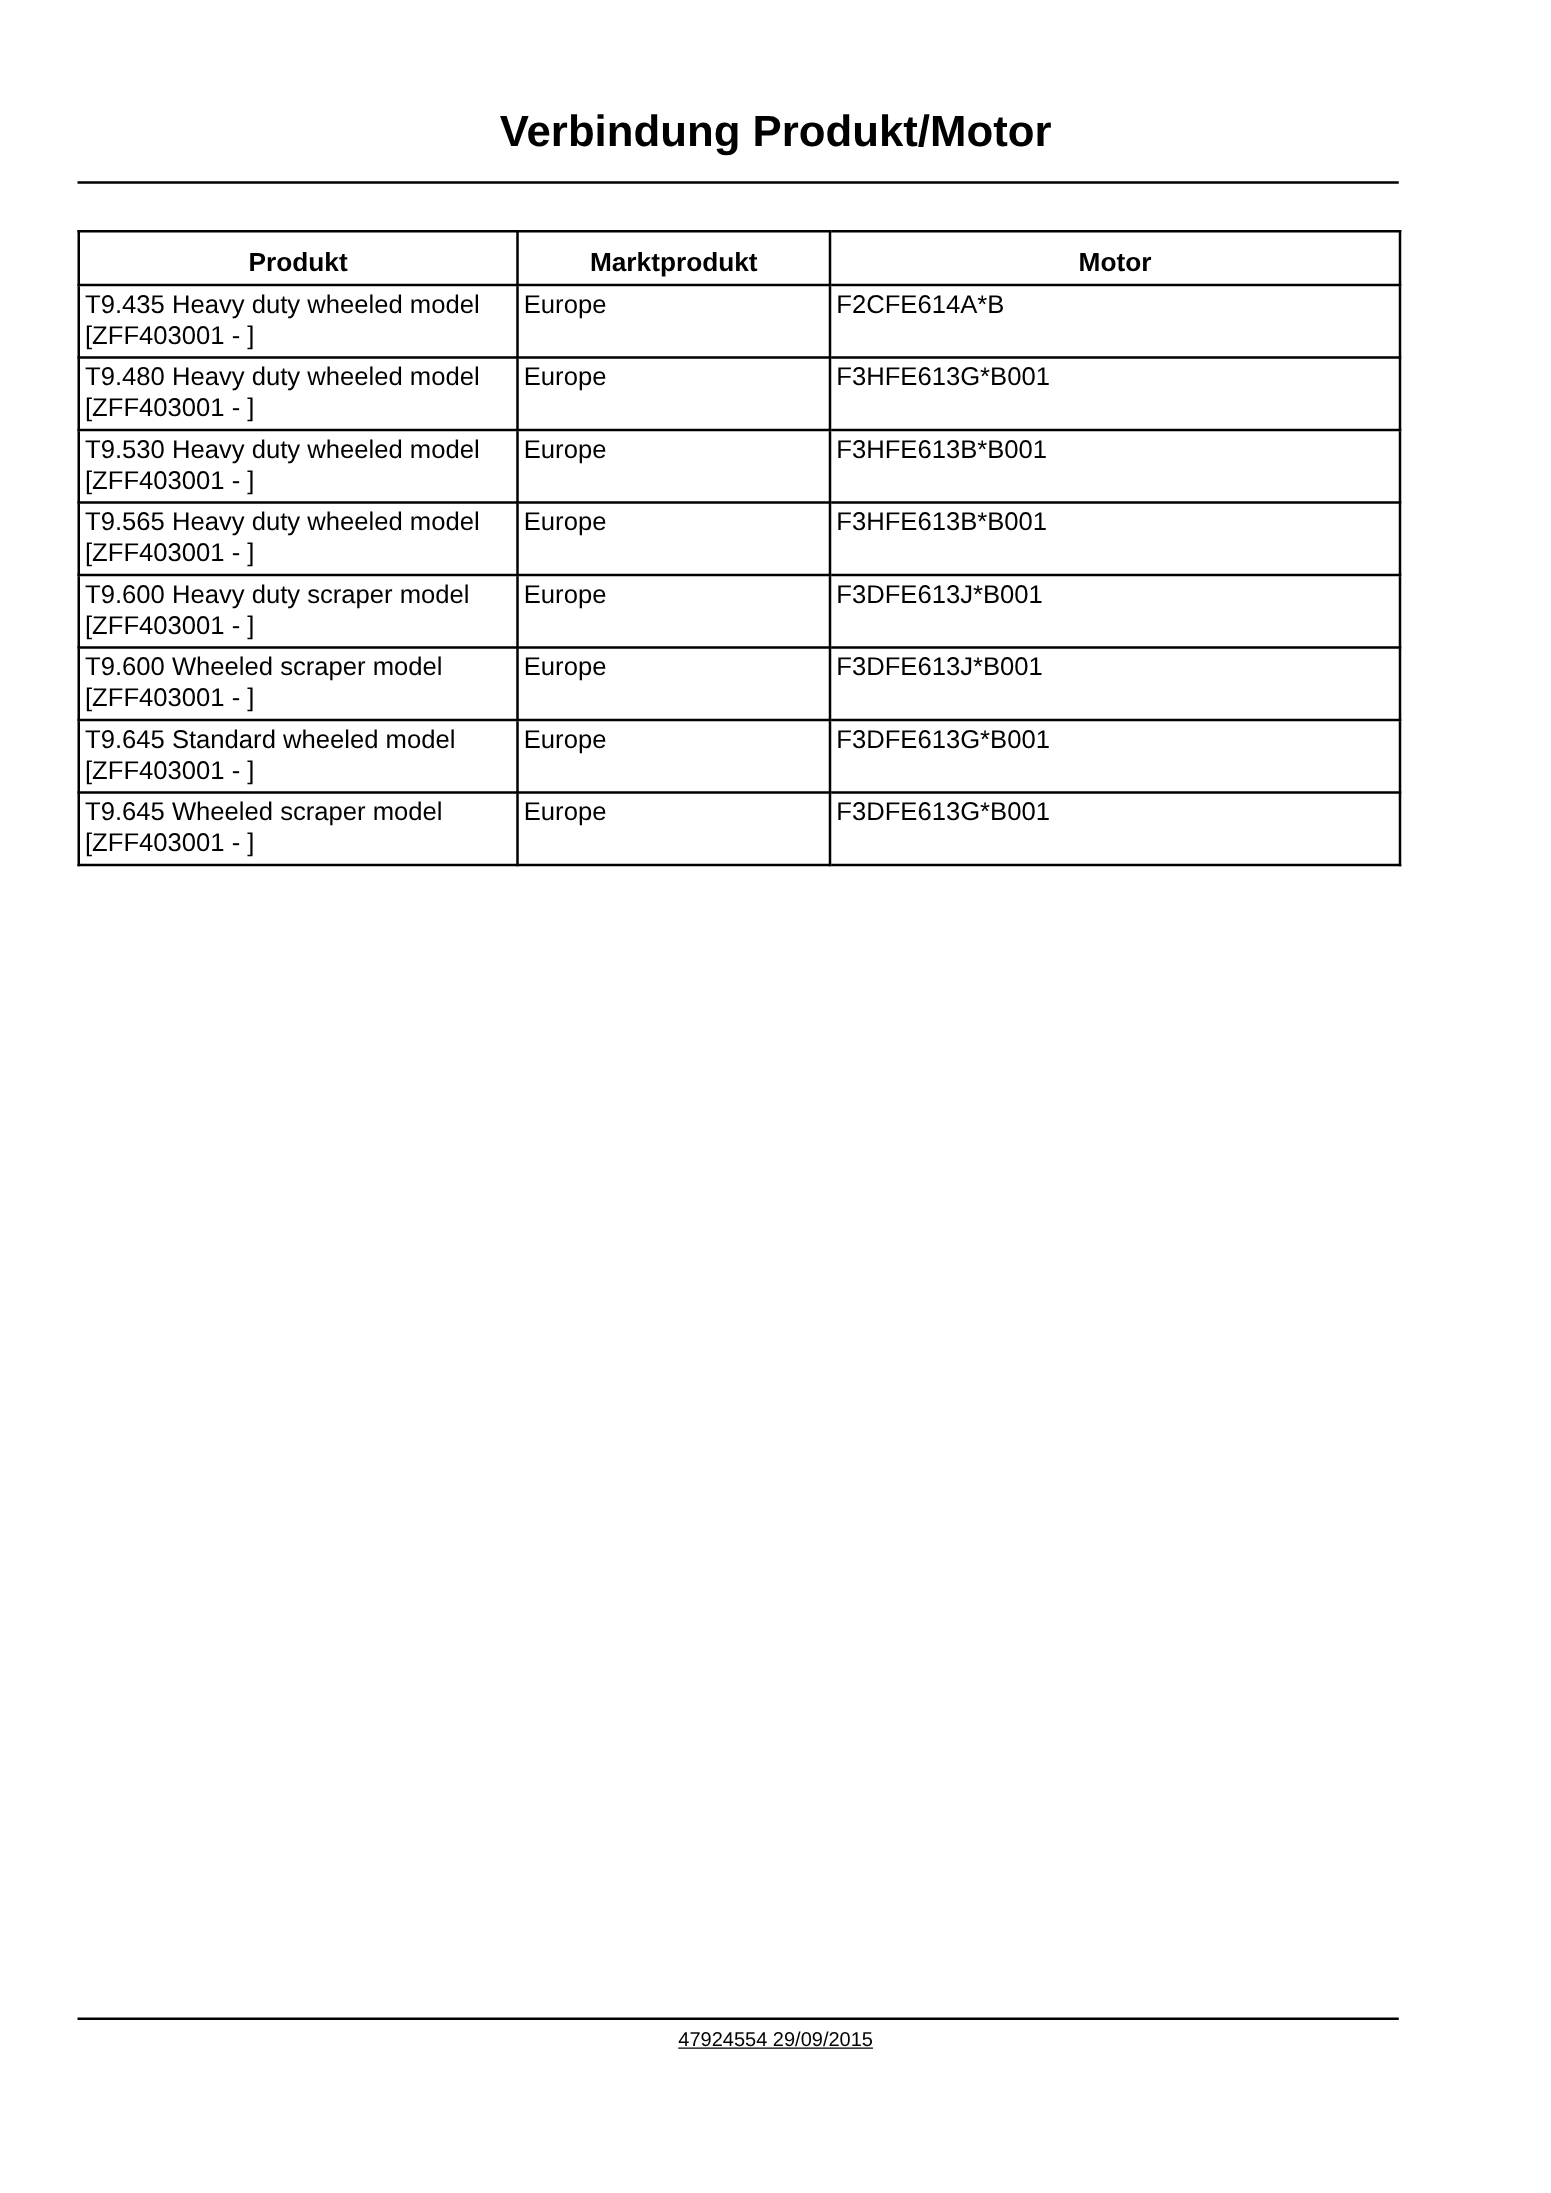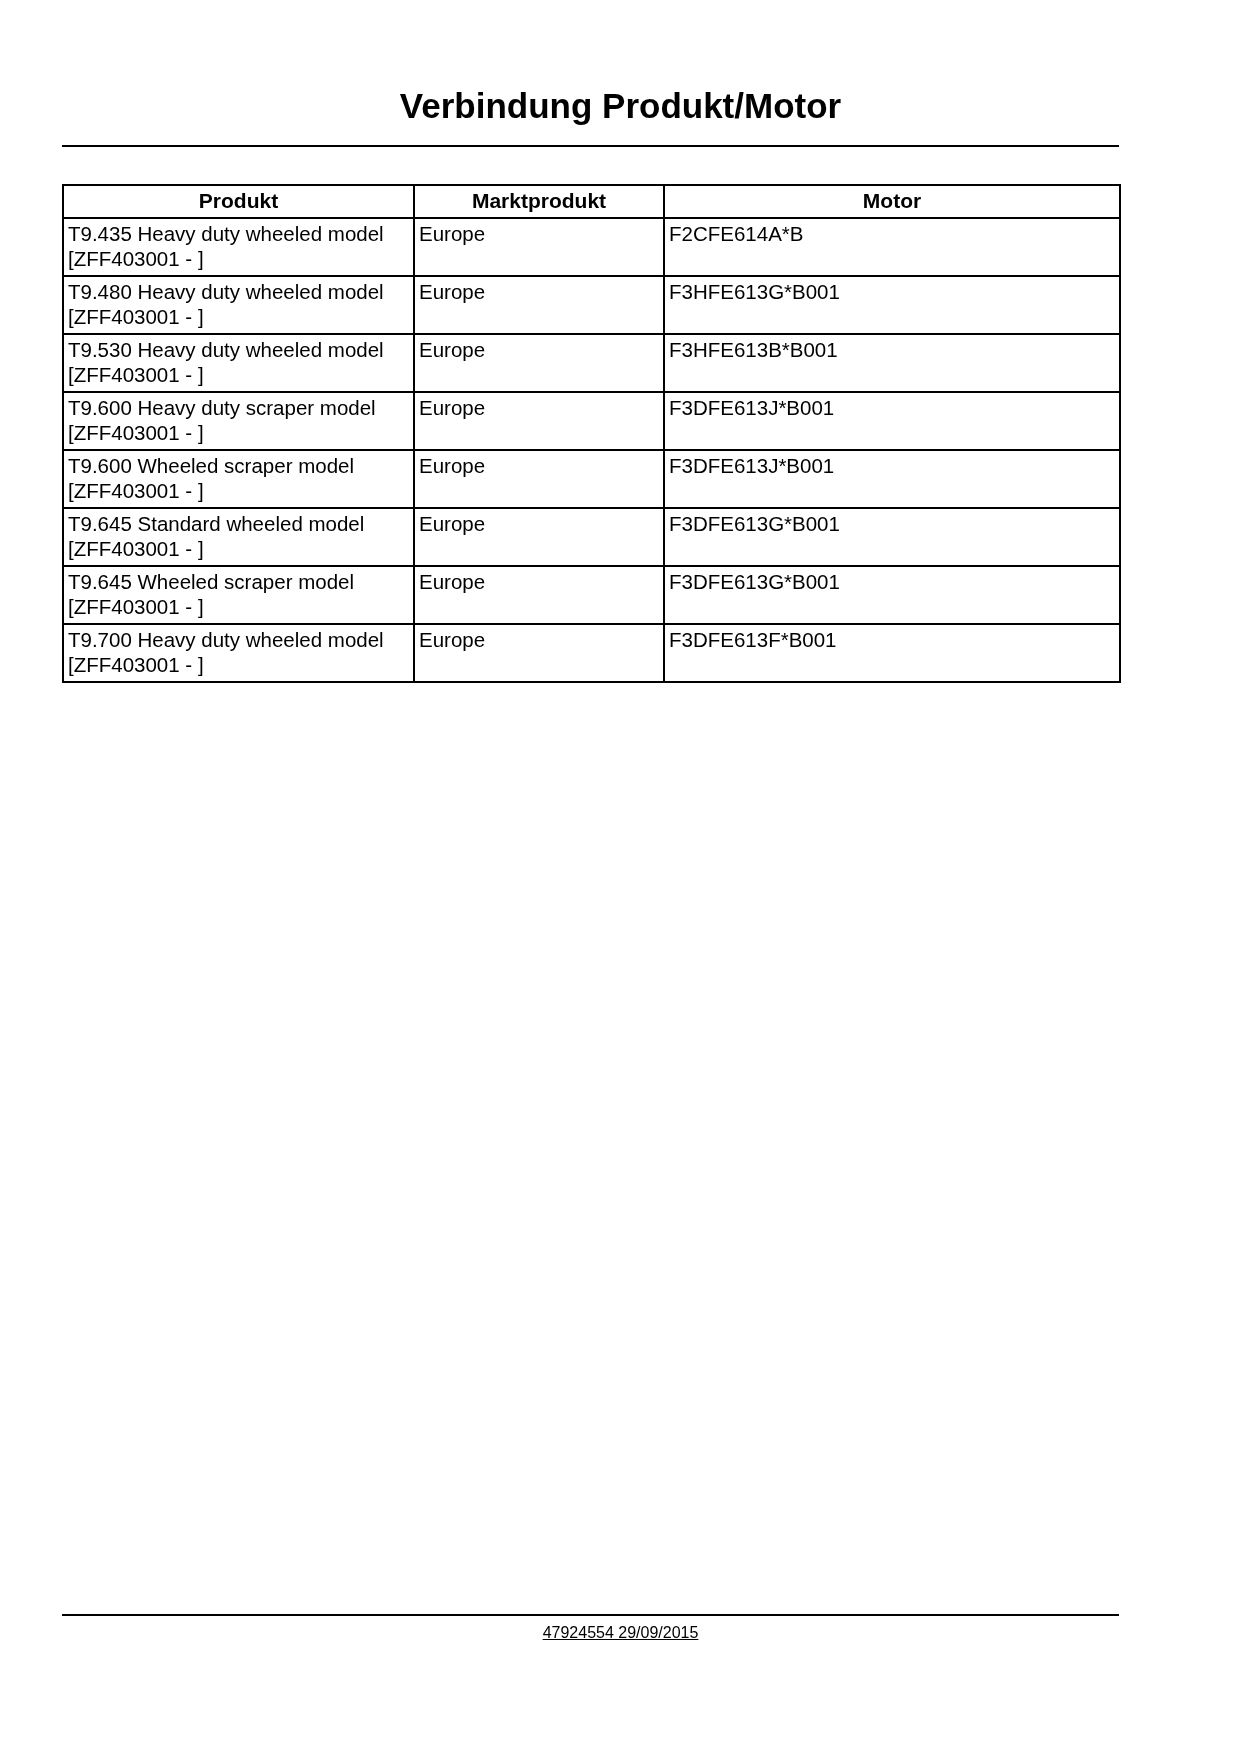--- a/index.html
+++ b/index.html
@@ -59,21 +59,21 @@
     border: 2px solid #000000;
     vertical-align: top;
     padding: 0;
   }
   table.main th {
     text-align: center;
     font-weight: bold;
     font-size: 21px;
     height: 28px;
     line-height: 28px;
-    padding: 1px 0 2px 0;
+    padding: 11px 0 2px 0;
   }
   table.main td {
     height: 50px;
     padding: 2px 0 4px 4px;
     line-height: 25px;
     border-radius: 15px;
   }
   td .l1 { display: block; white-space: nowrap; }
   td .l2 { display: block; white-space: nowrap; }
   .footer-rule {
@@ -136,20 +136,28 @@
           <tr>
             <td>
               <span class="l1">T9.530 Heavy duty wheeled model</span>
               <span class="l2">[ZFF403001 - ]</span>
             </td>
             <td>Europe</td>
             <td>F3HFE613B*B001</td>
           </tr>
           <tr>
             <td>
+              <span class="l1">T9.565 Heavy duty wheeled model</span>
+              <span class="l2">[ZFF403001 - ]</span>
+            </td>
+            <td>Europe</td>
+            <td>F3HFE613B*B001</td>
+          </tr>
+          <tr>
+            <td>
               <span class="l1">T9.600 Heavy duty scraper model</span>
               <span class="l2">[ZFF403001 - ]</span>
             </td>
             <td>Europe</td>
             <td>F3DFE613J*B001</td>
           </tr>
           <tr>
             <td>
               <span class="l1">T9.600 Wheeled scraper model</span>
               <span class="l2">[ZFF403001 - ]</span>
@@ -166,28 +174,20 @@
             <td>F3DFE613G*B001</td>
           </tr>
           <tr>
             <td>
               <span class="l1">T9.645 Wheeled scraper model</span>
               <span class="l2">[ZFF403001 - ]</span>
             </td>
             <td>Europe</td>
             <td>F3DFE613G*B001</td>
           </tr>
-          <tr>
-            <td>
-              <span class="l1">T9.700 Heavy duty wheeled model</span>
-              <span class="l2">[ZFF403001 - ]</span>
-            </td>
-            <td>Europe</td>
-            <td>F3DFE613F*B001</td>
-          </tr>
         </tbody>
     </table>
   </div>
 
   <div class="footer-rule"></div>
   <div class="footer-text">47924554 29/09/2015</div>
 
 </div>
 
 </body></html>

